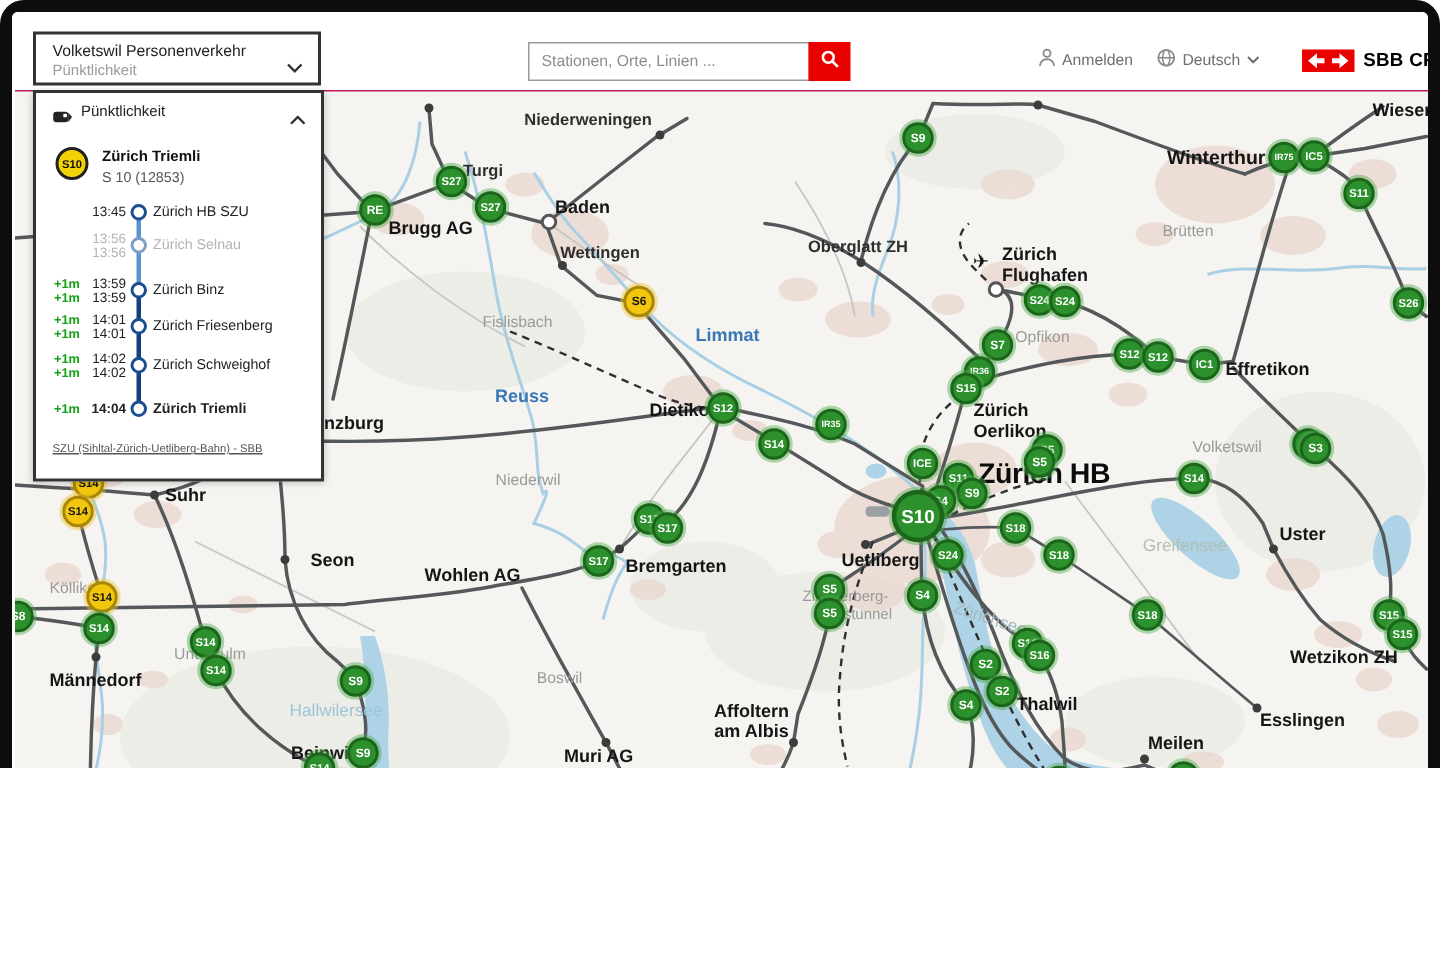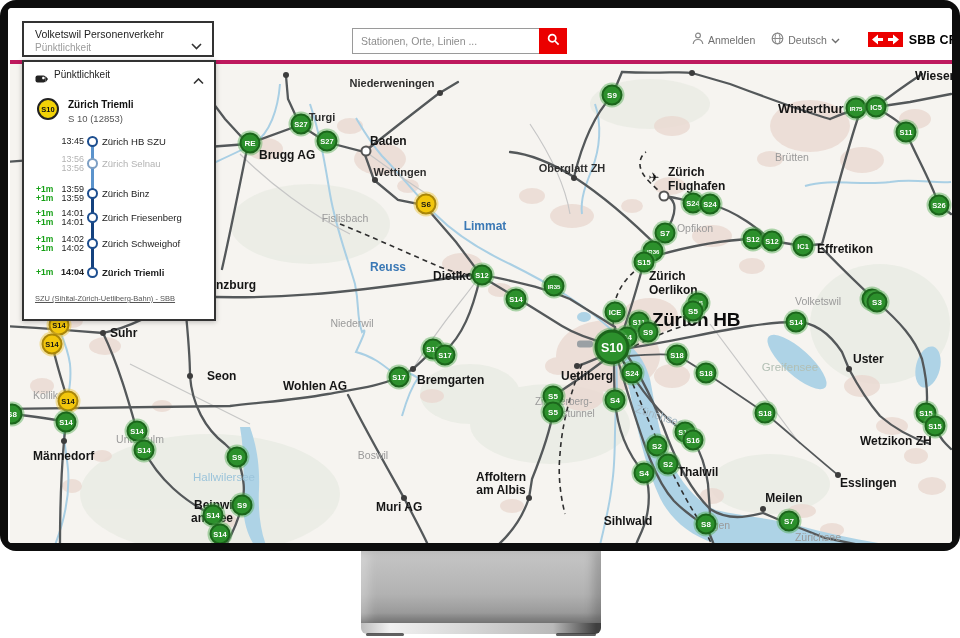--- a/index.html
+++ b/index.html
@@ -1,16 +1,16 @@
 <!DOCTYPE html>
 <html><head>
 <meta charset="utf-8">
 <style>
   html,body{margin:0;padding:0;background:#fff;font-family:"Liberation Sans",sans-serif;}
-  .stage{position:relative;width:960px;height:638px;background:#fff;overflow:hidden;}
+  .stage{position:relative;width:960px;height:512px;background:#fff;overflow:hidden;}
   .monitor{position:absolute;left:0;top:0;width:960px;height:551px;background:#0d0d0d;border-radius:16px;}
   .screen{position:absolute;left:8px;top:8px;width:944px;height:535px;background:#fff;border-radius:4px;overflow:hidden;}
   
   .appheader{position:absolute;left:0;top:0;width:944px;height:52px;background:#fff;z-index:9;}
   .dropdown{position:absolute;left:14px;top:13px;width:192px;height:36px;background:#fff;border:2px solid #333;box-sizing:border-box;z-index:11;cursor:pointer;}
   .dd-title{position:absolute;left:11px;top:5px;font-size:10.5px;color:#222;}
   .dd-sub{position:absolute;left:11px;top:19px;font-size:10px;color:#9b9b9b;}
   .dd-chev{position:absolute;right:10px;top:13px;}
   .searchwrap{position:absolute;left:344px;top:20px;height:26px;z-index:9;}
   .searchinput{position:absolute;left:0;top:0;width:188px;height:26px;border:1px solid #9a9a9a;box-sizing:border-box;font-size:10.5px;padding:0 8px;color:#333;font-family:"Liberation Sans",sans-serif;}
@@ -28,21 +28,21 @@
   .panel-chev{position:absolute;right:10px;top:9px;}
   .train-badge{position:absolute;left:13px;top:36px;width:22px;height:22px;border-radius:50%;background:#F2D207;border:2px solid #222;box-sizing:border-box;display:flex;align-items:center;justify-content:center;font-size:7.5px;font-weight:700;color:#111;}
   .train-name{position:absolute;left:44px;top:37px;font-size:10px;font-weight:700;color:#111;}
   .train-line{position:absolute;left:44px;top:51px;font-size:9.5px;color:#555;}
   .stops{position:absolute;left:0;top:0;width:100%;height:100%;}
   .stoprow span{position:absolute;white-space:nowrap;}
   .tl-line{position:absolute;left:66.5px;width:3px;}
   .tl-marker{position:absolute;left:63px;width:7px;height:7px;border-radius:50%;background:#fff;border:2px solid #1d4e8f;box-sizing:content-box;}
   .panel-link{position:absolute;left:11px;top:232px;font-size:7.5px;color:#555;text-decoration:underline;cursor:pointer;white-space:nowrap;}
   
-  .map{position:absolute;left:2px;top:52px;width:942px;height:481px;background:#f6f4f0;overflow:hidden;border-top:4px solid #be185d;}
+  .map{position:absolute;left:2px;top:52px;width:942px;height:481px;background:#f6f4f0;overflow:hidden;border-top:1px solid #be185d;}
   .maplabel{position:absolute;white-space:nowrap;z-index:3;}
   .lbl-c{transform:translate(-50%,-50%);}
   .lbl-l{transform:translate(0,-50%);}
   .cls-city{font-size:12px;font-weight:700;color:#151515;}
   .cls-big{font-size:19px;font-weight:800;color:#0c0c0c;letter-spacing:-.3px;}
   .cls-city2{font-size:11px;font-weight:600;color:#2e2e2e;}
   .cls-town{font-size:10.5px;font-weight:400;color:#9a9a9a;}
   .cls-water{font-size:12px;font-weight:600;color:#3a78b5;}
   .cls-lake{font-size:11.5px;font-weight:400;}
   .cls-plane{font-size:13px;color:#111;}
@@ -314,21 +314,21 @@
             <div class="maplabel cls-city2 lbl-c" style="left: 562px; top: 104px;">Oberglatt ZH</div>
             <div class="maplabel cls-city lbl-l" style="left: 768px; top: 44px; font-size: 13px;">Winterthur</div>
             <div class="maplabel cls-city lbl-l" style="left: 905px; top: 12px;">Wiesendangen</div>
             <div class="maplabel cls-town lbl-c" style="left: 782px; top: 93px;">Brütten</div>
             <div class="maplabel cls-city lbl-l" style="left: 658px; top: 108px;">Zürich</div>
             <div class="maplabel cls-city lbl-l" style="left: 658px; top: 122px;">Flughafen</div>
             <div class="maplabel cls-plane lbl-c" style="left: 644px; top: 113px;">✈</div>
             <div class="maplabel cls-town lbl-c" style="left: 685px; top: 164px;">Opfikon</div>
             <div class="maplabel cls-town lbl-c" style="left: 335px; top: 154px;">Fislisbach</div>
             <div class="maplabel cls-water lbl-c" style="left: 475px; top: 162px;">Limmat</div>
-            <div class="maplabel cls-water lbl-c" style="left: 338px; top: 203px; margin-left: 40px;">Reuss</div>
+            <div class="maplabel cls-water lbl-c" style="left: 338px; top: 203px;">Reuss</div>
             <div class="maplabel cls-city lbl-l" style="left: 423px; top: 212px;">Dietikon</div>
             <div class="maplabel cls-city lbl-l" style="left: 192px; top: 221px;">Lenzburg</div>
             <div class="maplabel cls-town lbl-c" style="left: 342px; top: 259px;">Niederwil</div>
             <div class="maplabel cls-city lbl-l" style="left: 639px; top: 212px;">Zürich</div>
             <div class="maplabel cls-city lbl-l" style="left: 639px; top: 226px;">Oerlikon</div>
             <div class="maplabel cls-big lbl-l" style="left: 642px; top: 256px;">Zürich HB</div>
             <div class="maplabel cls-city lbl-l" style="left: 807px; top: 185px;">Effretikon</div>
             <div class="maplabel cls-town lbl-l" style="left: 785px; top: 237px;">Volketswil</div>
             <div class="maplabel cls-city lbl-l" style="left: 843px; top: 295px;">Uster</div>
             <div class="maplabel cls-lake lbl-c" style="left: 780px; top: 303px; color: rgb(178, 191, 180);">Greifensee</div>

